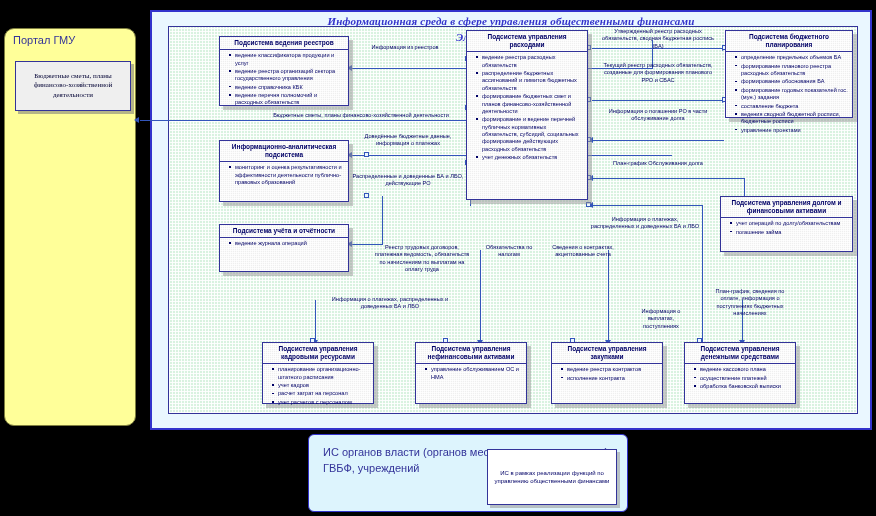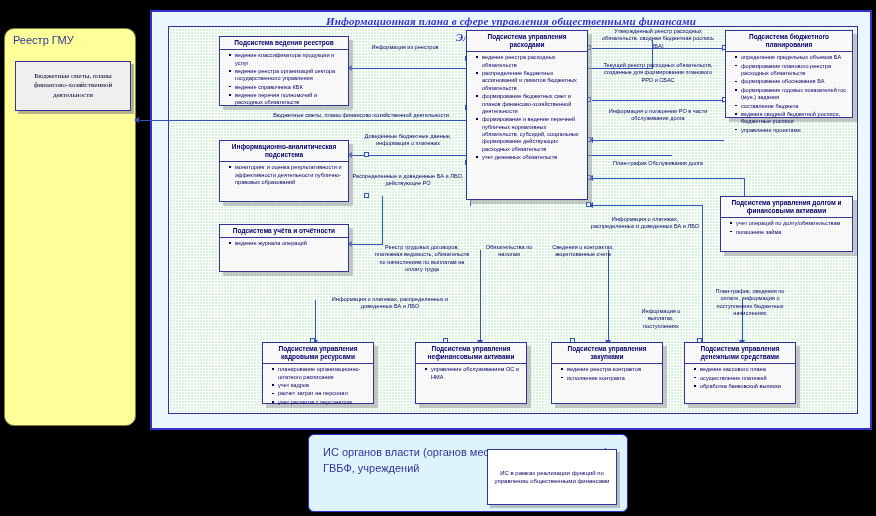--- a/index.html
+++ b/index.html
@@ -103,26 +103,26 @@
     display:flex;align-items:center;justify-content:center;text-align:center;
     font-size:6px;line-height:1.4;color:#000066;padding:3px;
   }
 </style>
 </head>
 <body>
 
 <div id="root">
 
   <div class="abs portal" style="left:4px;top:28px;width:132px;height:398px;">
-    <div class="portal-title">Реестр ГМУ</div>
+    <div class="portal-title">Портал ГМУ</div>
     <div class="portal-inner">Бюджетные сметы, планы финансово-хозяйственной деятельности</div>
   </div>
 
   <div class="abs env" style="left:150px;top:10px;width:722px;height:420px;">
-    <div class="env-title">Информационная плана в сфере управления общественными финансами</div>
+    <div class="env-title">Информационная среда в сфере управления общественными финансами</div>
   </div>
 
   <div class="abs eb" style="left:168px;top:26px;width:690px;height:388px;">
     <div class="eb-title">Электронный бюджет</div>
   </div>
 
   <div class="abs ln lnh" style="left:352px;top:68px;width:300px;"></div>
   <div class="abs arr-l arrow" style="left:347px;top:65px;"></div>
   <div class="abs ln lnv" style="left:652px;top:40px;height:29px;"></div>
 

